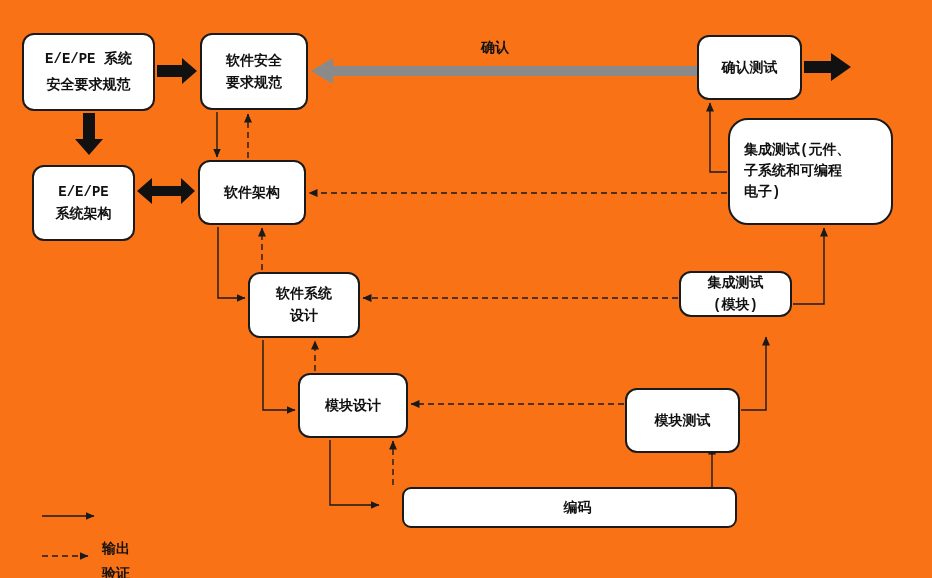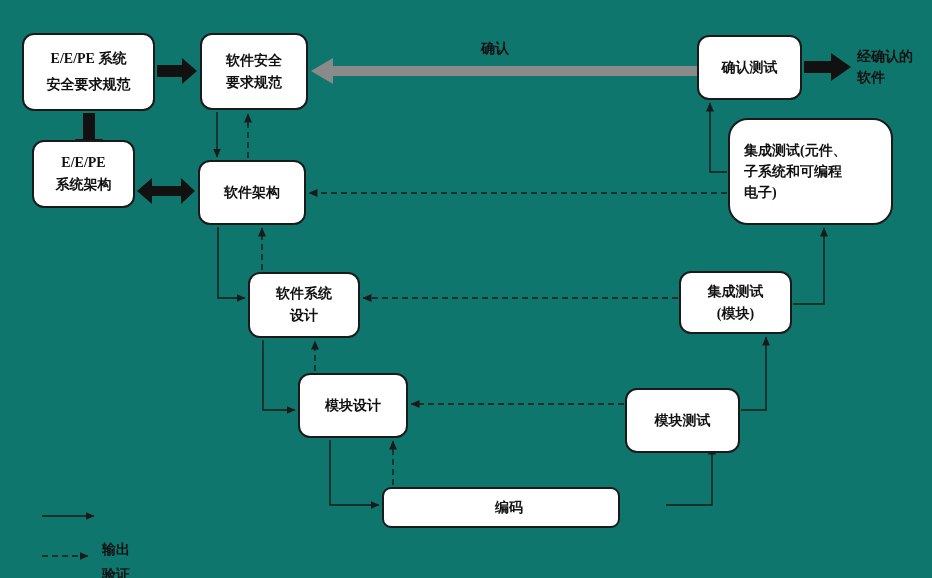--- a/index.html
+++ b/index.html
@@ -1,18 +1,18 @@
 <!DOCTYPE html>
 <html><head>
 <meta charset="utf-8">
 <style>
   html,body { margin:0; padding:0; background:#ffffff; }
   .canvas {
-    position:relative; width:932px; height:578px; background:#0f766e;
-    font-family:Liberation Serif, serif; color:#111;
+    position:relative; width:932px; height:578px; background:#f97316;
+    font-family:Liberation Mono, monospace; color:#111;
     overflow:hidden;
   }
   .wires { position:absolute; left:0; top:0; width:932px; height:578px; }
   .node {
     position:absolute; box-sizing:border-box; background:#ffffff;
     border:2px solid #1a1a1a; border-radius:12px;
     display:flex; align-items:center; justify-content:center;
     text-align:center; font-size:14px; font-weight:bold; line-height:22px;
     white-space:pre-line; z-index:2;
   }
@@ -66,48 +66,46 @@
       <polygon points="137,191 152,178 152,186 181,186 181,178 195,191 181,204 181,196 152,196 152,204"></polygon>
       <polygon points="804,61 831,61 831,53 851,67 831,81 831,73 804,73"></polygon>
     </g>
 
     <polygon fill="#8a8a8a" points="697,66 333,66 333,58 311,71 333,84 333,76 697,76"></polygon>
   </svg>
 
   <div class="node" style="left:22px; top:33px; width:133px; height:78px; line-height:26px;">E/E/PE 系统
 安全要求规范</div>
 
-  <div class="node" style="left:32px; top:140px; width:103px; height:68px;">E/E/PE
+  <div class="node" style="left:32px; top:165px; width:103px; height:76px;">E/E/PE
 系统架构</div>
 
   <div class="node" style="left:200px; top:33px; width:108px; height:77px;">软件安全
 要求规范</div>
 
   <div class="node" style="left:198px; top:160px; width:108px; height:65px;">软件架构</div>
 
   <div class="node" style="left:248px; top:272px; width:112px; height:66px;">软件系统
 设计</div>
 
   <div class="node" style="left:298px; top:373px; width:110px; height:65px;">模块设计</div>
 
-  <div class="node small-radius" style="left:382px; top:487px; width:238px; height:41px;padding-left:16px;">编码</div>
+  <div class="node small-radius" style="left:402px; top:487px; width:335px; height:41px;padding-left:16px;">编码</div>
 
   <div class="node" style="left:625px; top:378px; width:115px; height:65px;margin-top:10px;">模块测试</div>
 
-  <div class="node" style="left:679px; top:271px; width:113px; height:63px;text-align:center;">集成测试
+  <div class="node" style="left:679px; top:271px; width:113px; height:46px;text-align:center;">集成测试
 (模块)</div>
 
   <div class="node big-radius left-text" style="left:728px; top:118px; width:165px; height:107px;">集成测试(元件、
 子系统和可编程
 电子)</div>
 
   <div class="node" style="left:697px; top:35px; width:105px; height:65px;">确认测试</div>
 
-  <div class="free-label" style="left:857px; top:46px; width:76px;">经确认的
-软件</div>
 
   <div class="free-label center" style="left:450px; top:38px; width:90px;">确认</div>
 
   <div class="free-label" style="left:102px; top:506px;margin-top:33px;">输出</div>
 
   <div class="free-label" style="left:102px; top:564px;">验证</div>
 
 </div>
 
 </body></html>

